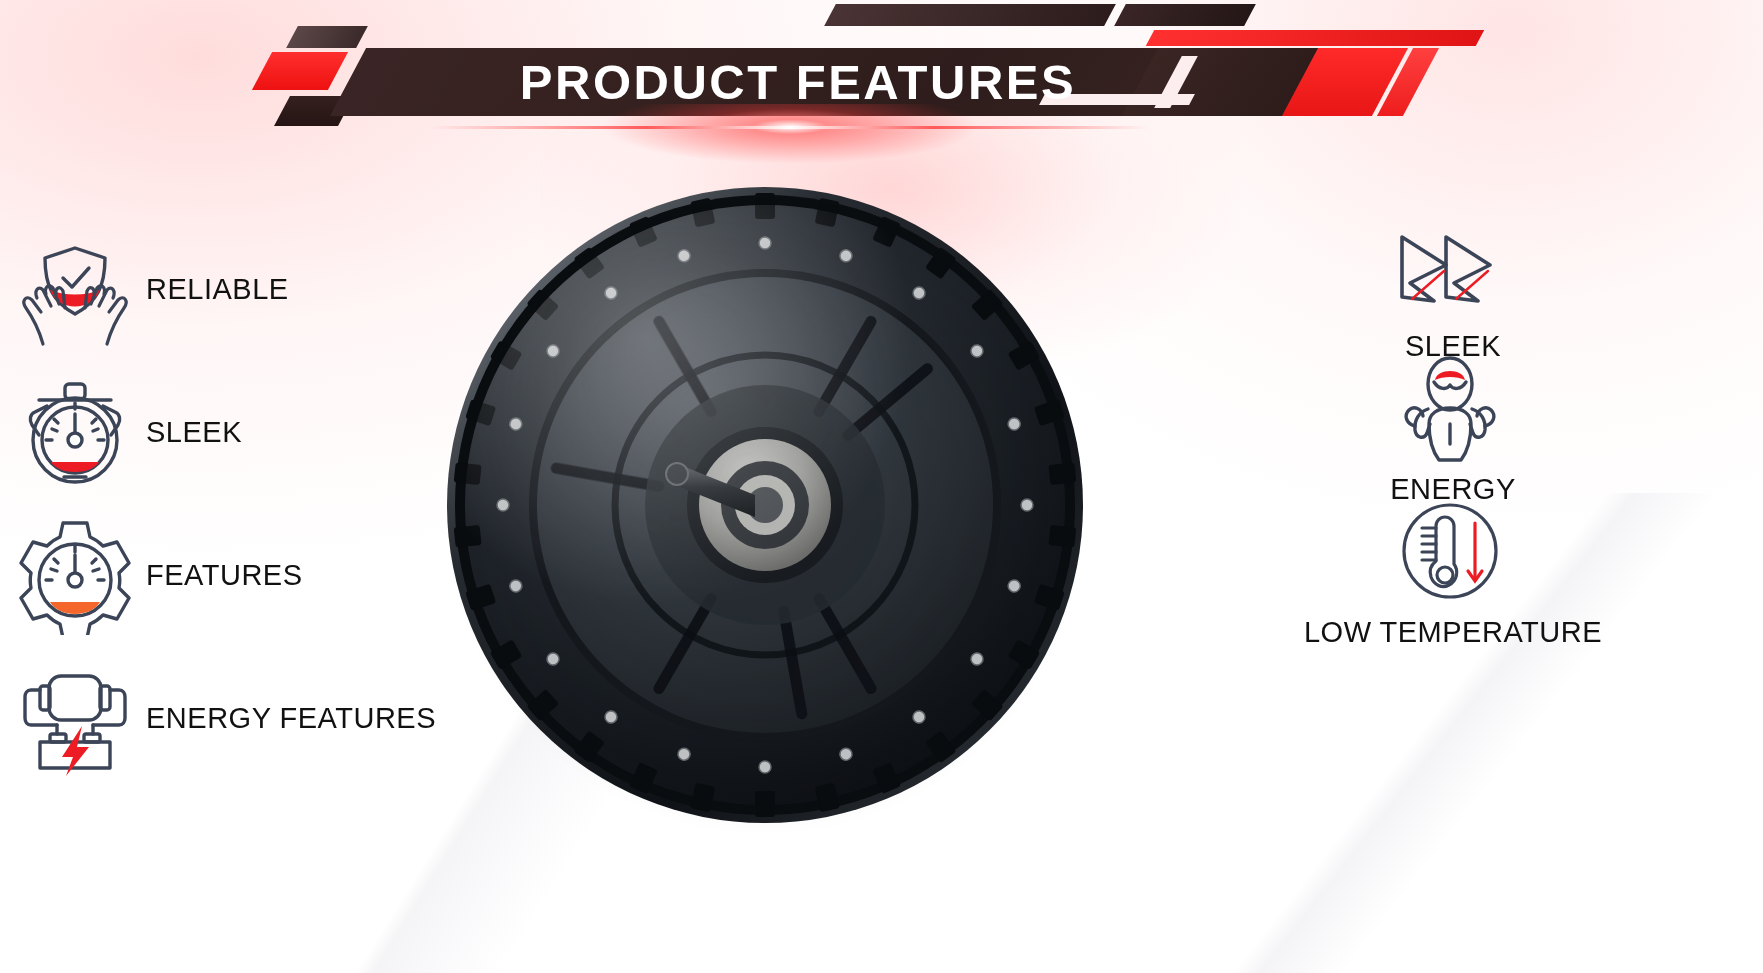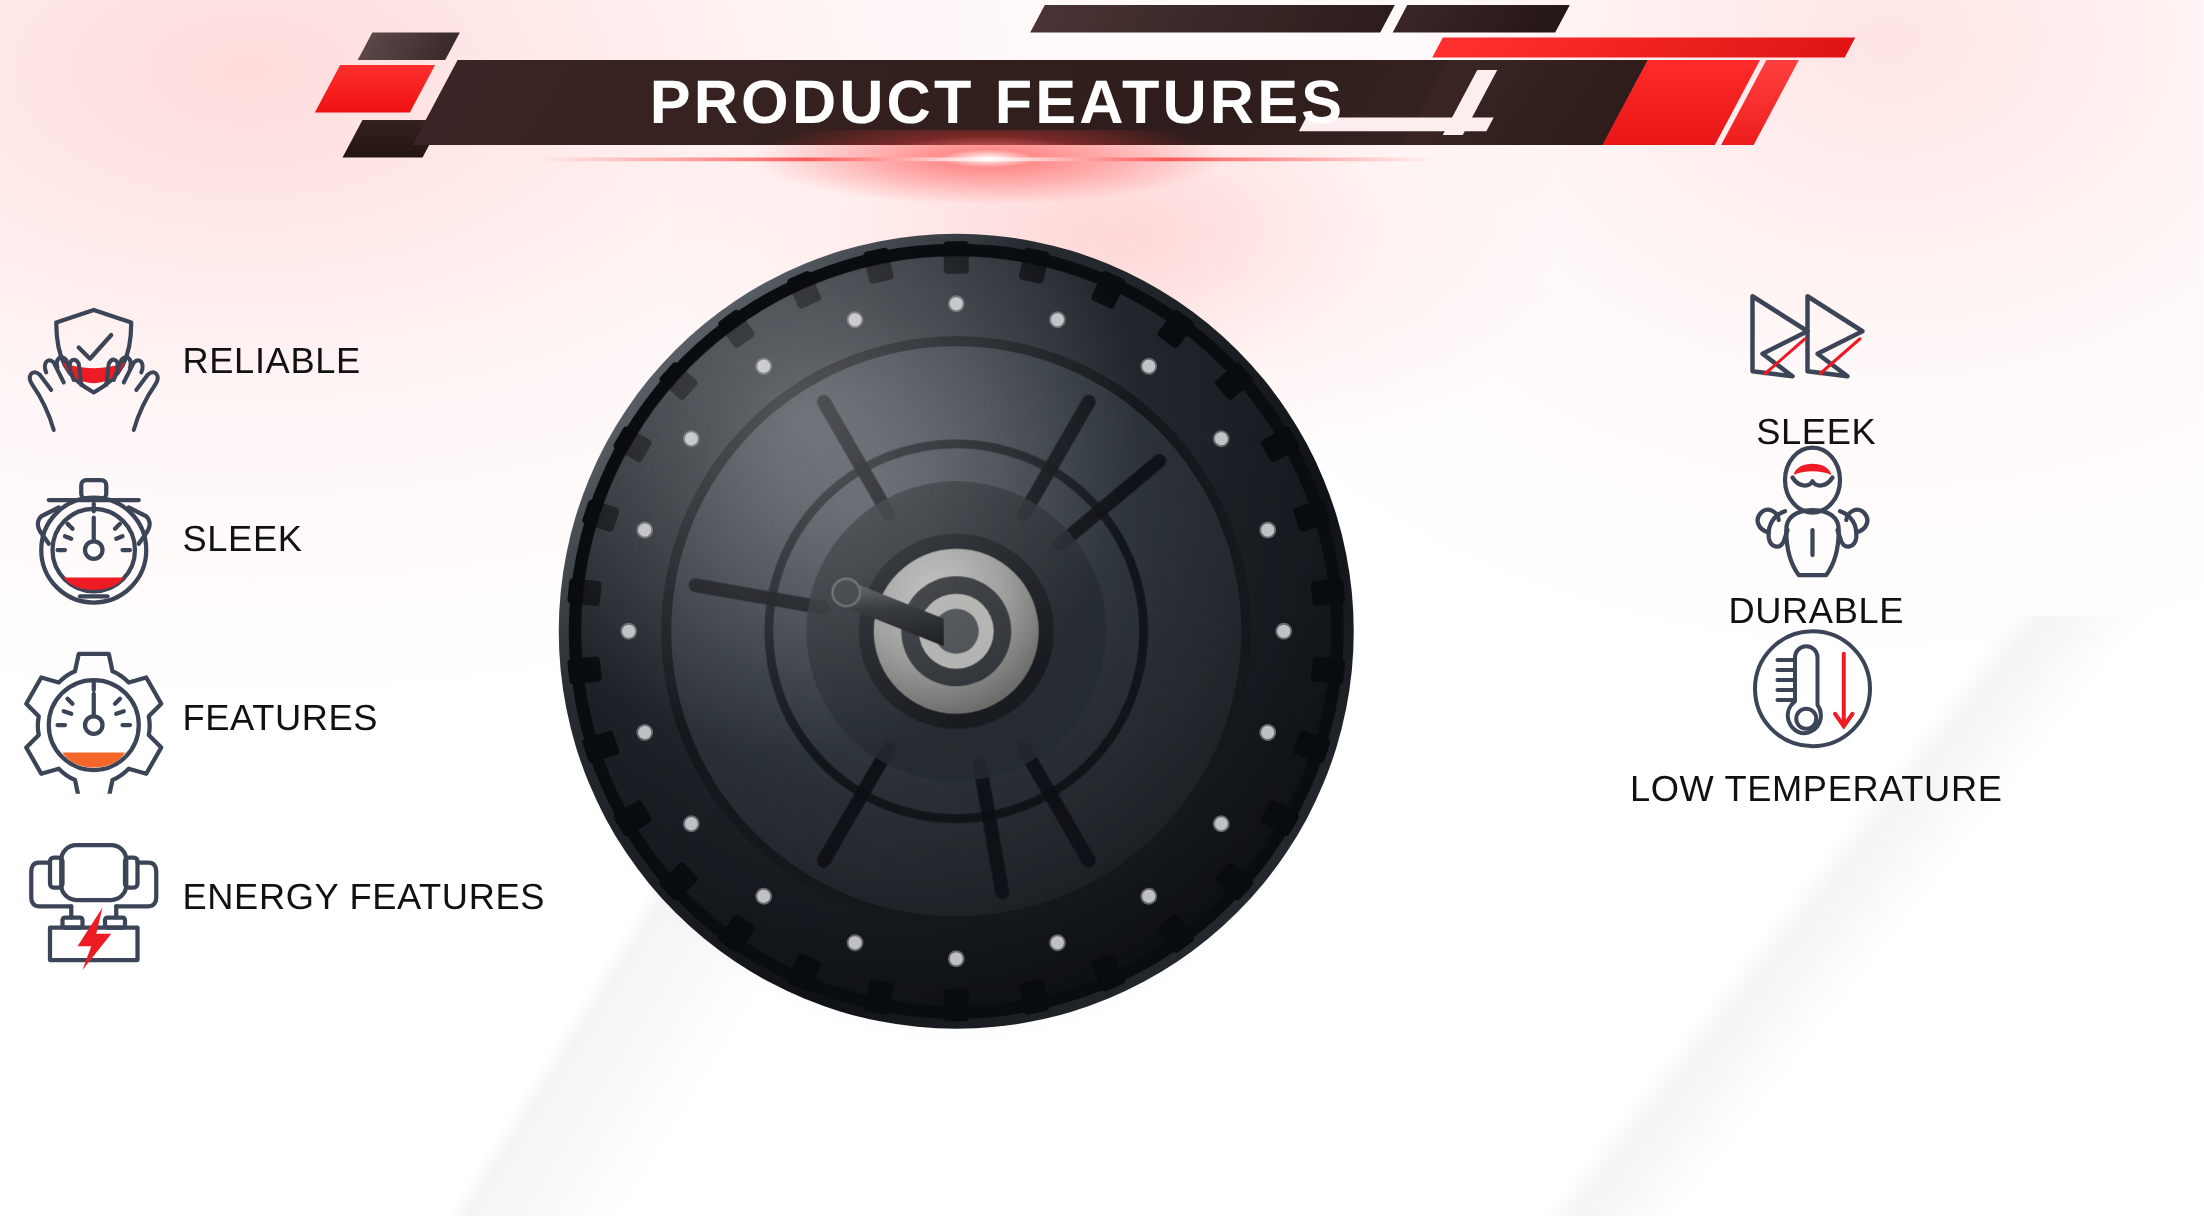--- a/index.html
+++ b/index.html
@@ -441,21 +441,21 @@
           <path d="M37 57 C28 60 23 68 24 78 C25 86 33 88 36 81 L39 72"></path>
           <path d="M24 74 C16 72 12 64 18 58 C23 53 31 57 32 64"></path>
           <path d="M81 57 C90 60 95 68 94 78 C93 86 85 88 82 81 L79 72"></path>
           <path d="M94 74 C102 72 106 64 100 58 C95 53 87 57 86 64"></path>
           <path d="M38 72 C38 88 42 100 48 108 L70 108 C76 100 80 88 80 72
                    C80 62 72 56 59 56 C46 56 38 62 38 72 Z"></path>
           <line x1="59" y1="72" x2="59" y2="92"></line>
         </g>
       </svg>
     </div>
-    <div class="feat-label">DURABLE</div>
+    <div class="feat-label">ENERGY</div>
   </div>
 
   <div class="feature">
     <div class="feat-icon">
       <svg width="118" height="112" viewBox="0 0 118 112">
         <g fill="none" stroke="#3b4557" stroke-width="3.2" stroke-linejoin="round" stroke-linecap="round">
           <circle cx="59" cy="56" r="46"></circle>
           <path d="M54 22 C49 22 45 26 45 31 L45 66 C40 70 38 76 40 82
                    C43 90 51 94 58 90 C66 86 68 76 63 69 L63 31 C63 26 59 22 54 22 Z"></path>
           <line x1="31" y1="33" x2="45" y2="33"></line>

